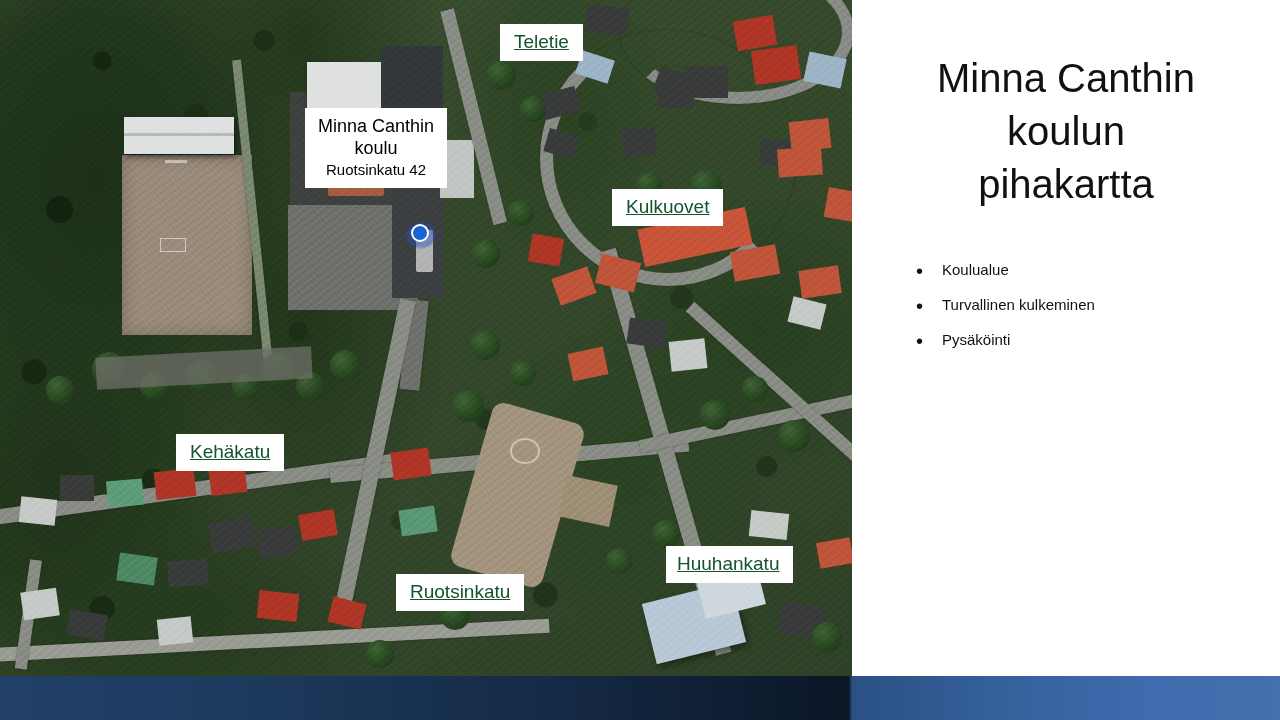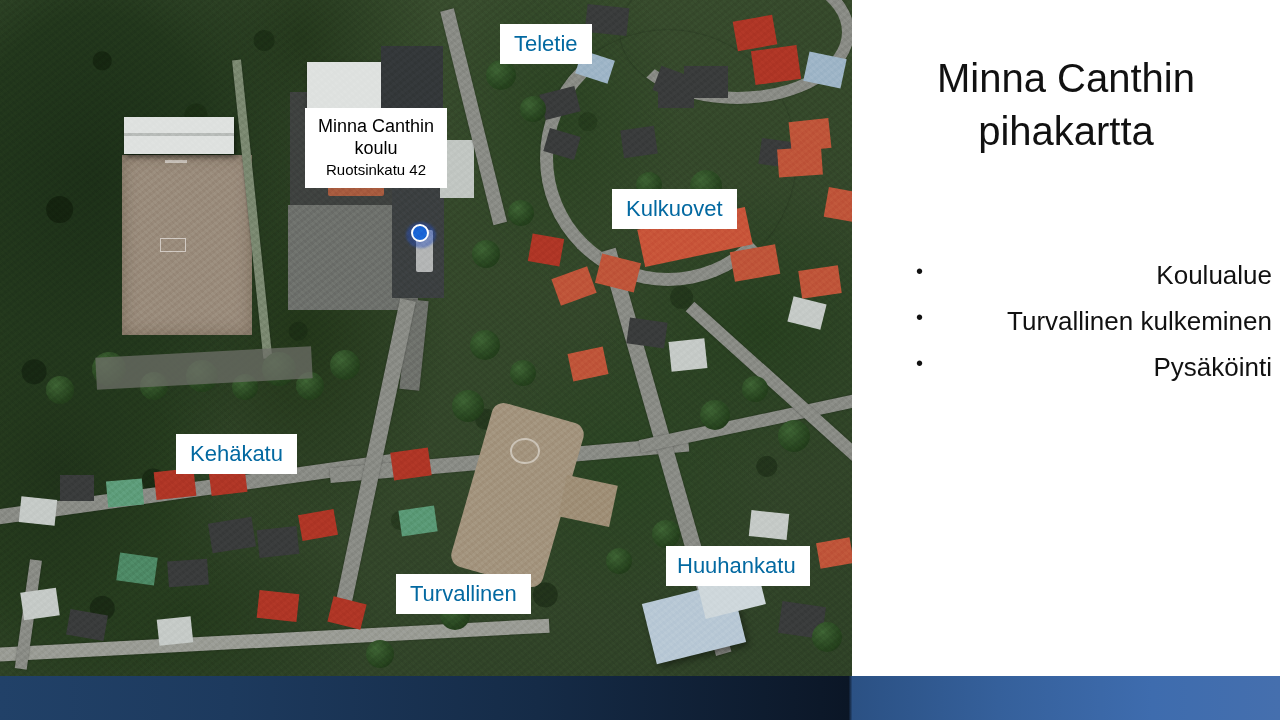--- a/index.html
+++ b/index.html
@@ -106,28 +106,29 @@
   .tree {
     position: absolute;
     border-radius: 50%;
     background: radial-gradient(circle at 35% 32%, #3e6434 0%, #24401c 70%, #1b3115 100%);
   }
 
   
   .map-label {
     position: absolute;
     background: #ffffff;
-    color: #0369a1;
+    color: #14532d;
     font-family: "Liberation Sans", sans-serif;
-    font-size: 22px;
+    font-size: 19px;
     line-height: 1.15;
     text-align: center;
     padding: 7px 14px 8px;
     white-space: nowrap;
     box-sizing: border-box;
+    text-decoration: underline;
   }
   .callout {
     position: absolute;
     background: #ffffff;
     color: #000000;
     text-align: center;
     padding: 8px 12px 9px;
     box-sizing: border-box;
     line-height: 1.2;
   }
@@ -185,27 +186,26 @@
     position: absolute;
     left: 60px;
     top: 262px;
     width: 360px;
     margin: 0;
     padding: 0;
     list-style: none;
   }
   .bullets li {
     position: relative;
-    font-size: 26px;
+    font-size: 15px;
     line-height: 1.0;
     color: #111111;
     padding-left: 30px;
     margin-bottom: 20px;
     white-space: nowrap;
-    text-align: right;
   }
   .bullets li::before {
     content: "\2022";
     position: absolute;
     left: 4px;
     top: -1px;
     font-size: 20px;
     color: #111111;
   }
 
@@ -368,31 +368,32 @@
 
     <div class="map-label" style="left:612px; top:189px;">
       <span>Kulkuovet</span>
     </div>
 
     <div class="map-label" style="left:176px; top:434px;">
       <span>Kehäkatu</span>
     </div>
 
     <div class="map-label" style="left:396px; top:574px;">
-      <span>Turvallinen</span>
+      <span>Ruotsinkatu</span>
     </div>
 
     <div class="map-label" style="left:666px; top:546px;padding-left:11px;">
       <span>Huuhankatu</span>
     </div>
   </div>
 
   <div class="text-pane">
     <div class="deck-title">
       <div>Minna Canthin</div>
+      <div>koulun</div>
       <div>pihakartta</div>
     </div>
 
     <ul class="bullets">
       <li>
         <span>Koulualue</span>
       </li>
       <li>
         <span>Turvallinen kulkeminen</span>
       </li>

